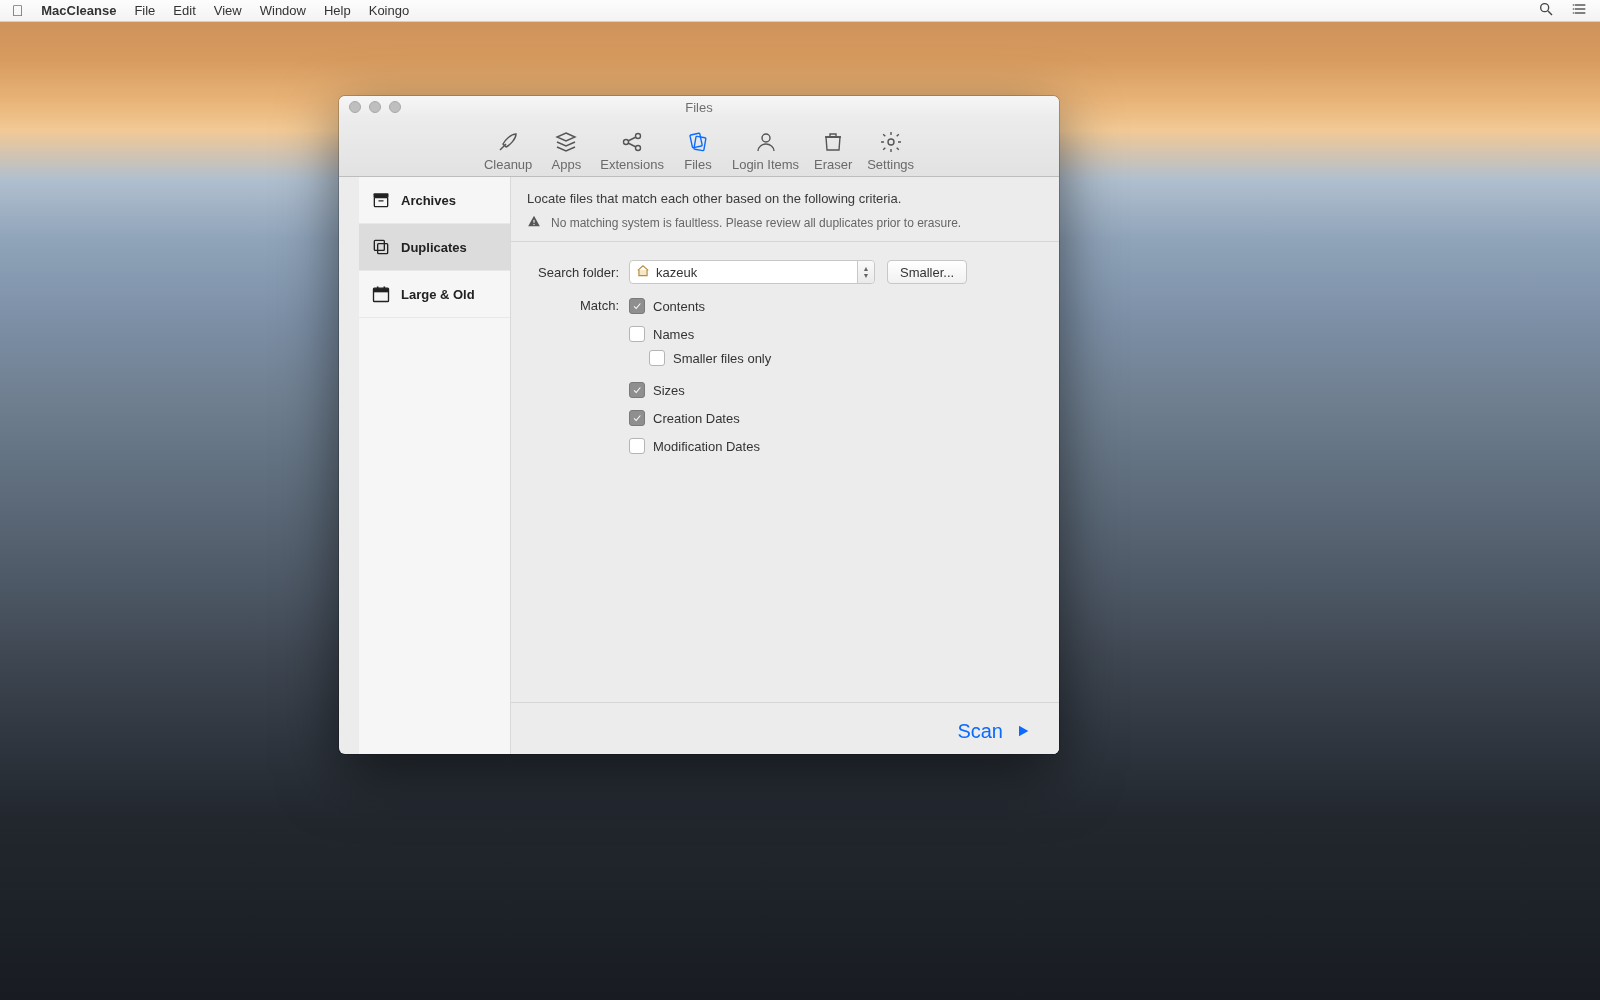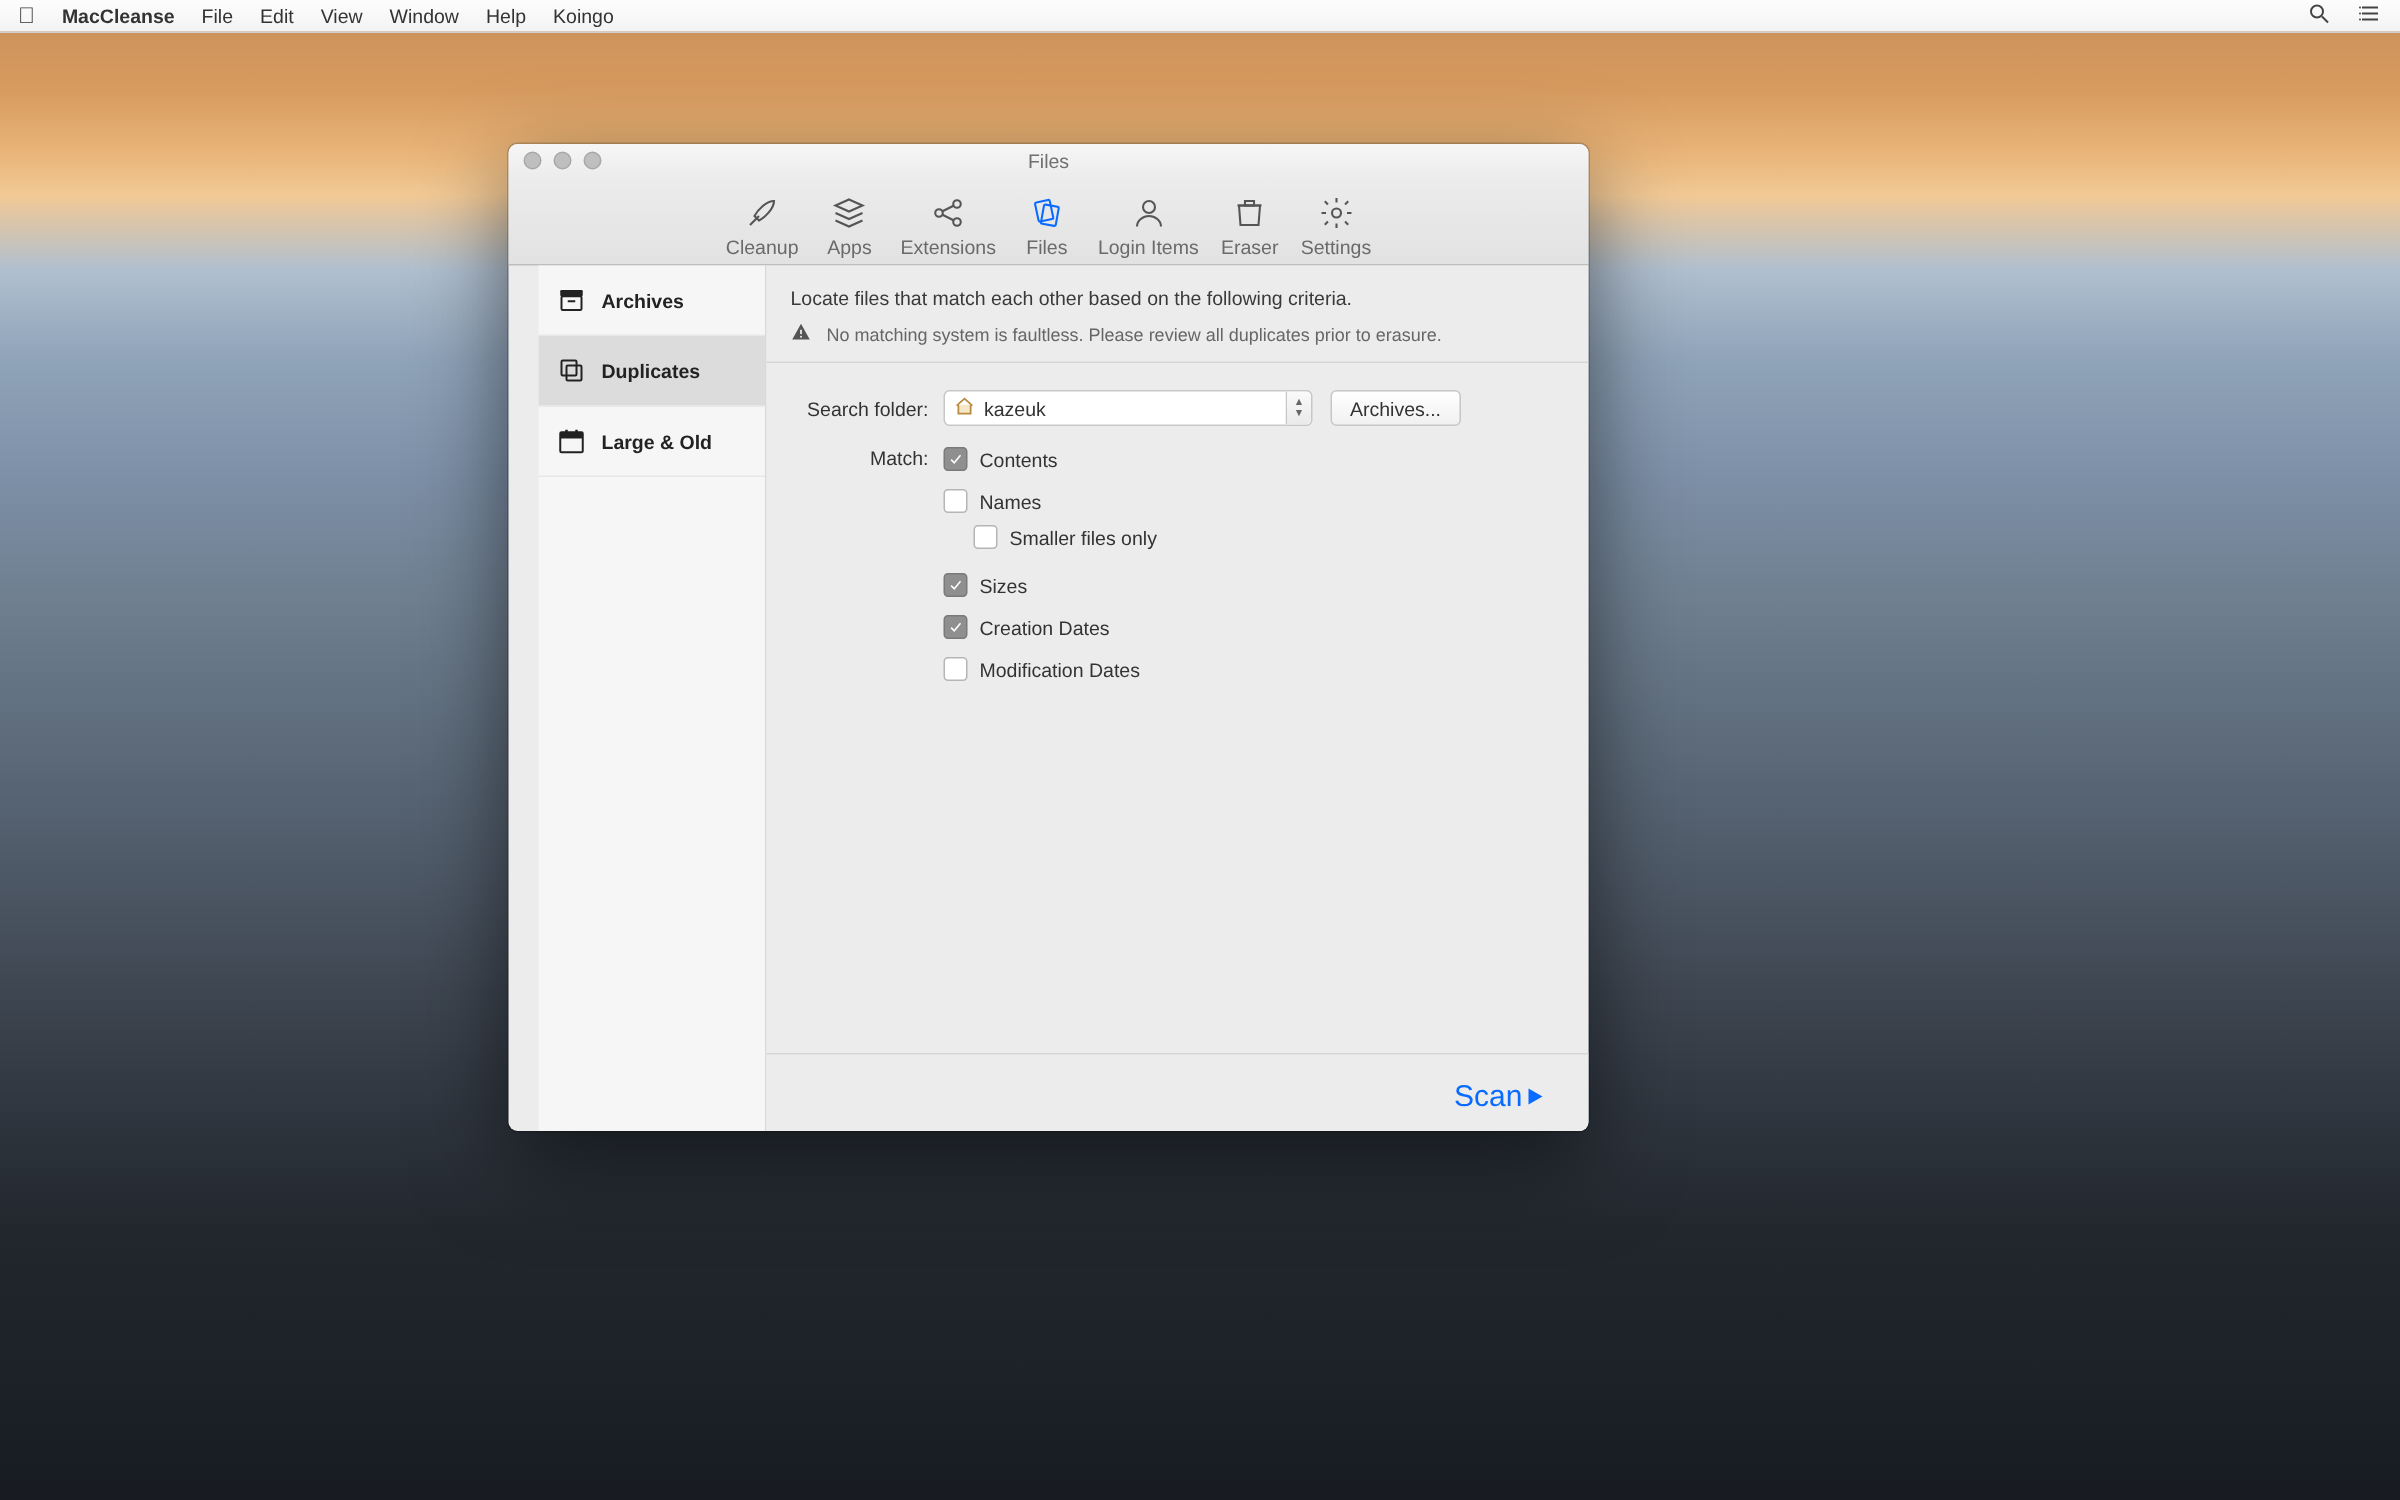--- a/index.html
+++ b/index.html
@@ -55,21 +55,21 @@
   .select .arrows{position:absolute;right:0;top:0;bottom:0;width:16px;background:linear-gradient(#fafafa,#eaeaea);border-left:1px solid #c7c7c7;border-top-right-radius:4px;border-bottom-right-radius:4px;display:flex;flex-direction:column;align-items:center;justify-content:center;gap:0;font-size:7px;color:#666;line-height:7px;}
   .house{width:14px;height:14px;}
   .btn{height:22px;padding:0 12px;background:linear-gradient(#ffffff,#f1f1f1);border:1px solid #c7c7c7;border-radius:4px;font-size:13px;color:#333;display:inline-flex;align-items:center;margin-left:12px;cursor:default;}
   .check-row{display:flex;align-items:center;margin-bottom:12px;}
   .check-row.indent{margin-left:20px;margin-top:-4px;margin-bottom:16px;}
   .cb{width:14px;height:14px;border:1px solid #b5b5b5;border-radius:3px;background:#fff;margin-right:8px;display:flex;align-items:center;justify-content:center;}
   .cb.checked{background:#8f8f8f;border-color:#7a7a7a;}
   .cb.checked svg{width:10px;height:10px;stroke:#fff;stroke-width:2.5;fill:none;}
   .cb-label{font-size:13px;color:#333;}
   .footer{height:56px;border-top:1px solid #d6d6d6;display:flex;align-items:center;justify-content:flex-end;padding:0 28px;background:#ececec;}
-  .scan-btn{display:flex;align-items:center;gap:0;color:#0a6bff;font-size:20px;cursor:default;}
+  .scan-btn{display:flex;align-items:center;gap:12px;color:#0a6bff;font-size:20px;cursor:default;}
   .scan-btn svg{width:16px;height:18px;fill:#0a6bff;}
   .menubar-right .icon-btn{cursor:default;}
 </style>
 </head>
 <body>
 
 <div class="desktop"></div>
 
 <div class="menubar">
   <div class="menubar-left">
@@ -242,21 +242,21 @@
                   <path d="M5 10v10h14V10" fill="#f6e7c9"></path>
                 </svg>
             </span>
             <span>kazeuk</span>
             <span class="arrows">
                 <span>▲</span>
                 <span>▼</span>
               </span>
           </div>
           <div class="btn">
-            <span>Archives...</span>
+            <span>Smaller...</span>
           </div>
         </div>
 
         <div class="row" style="align-items:flex-start;margin-bottom:0;">
           <div class="row-label">Match:</div>
           <div style="flex:1">
             <div class="check-row">
               <span class="cb checked">
                   <svg viewBox="0 0 24 24">
                     <polyline points="5 13 10 18 20 6"></polyline>

